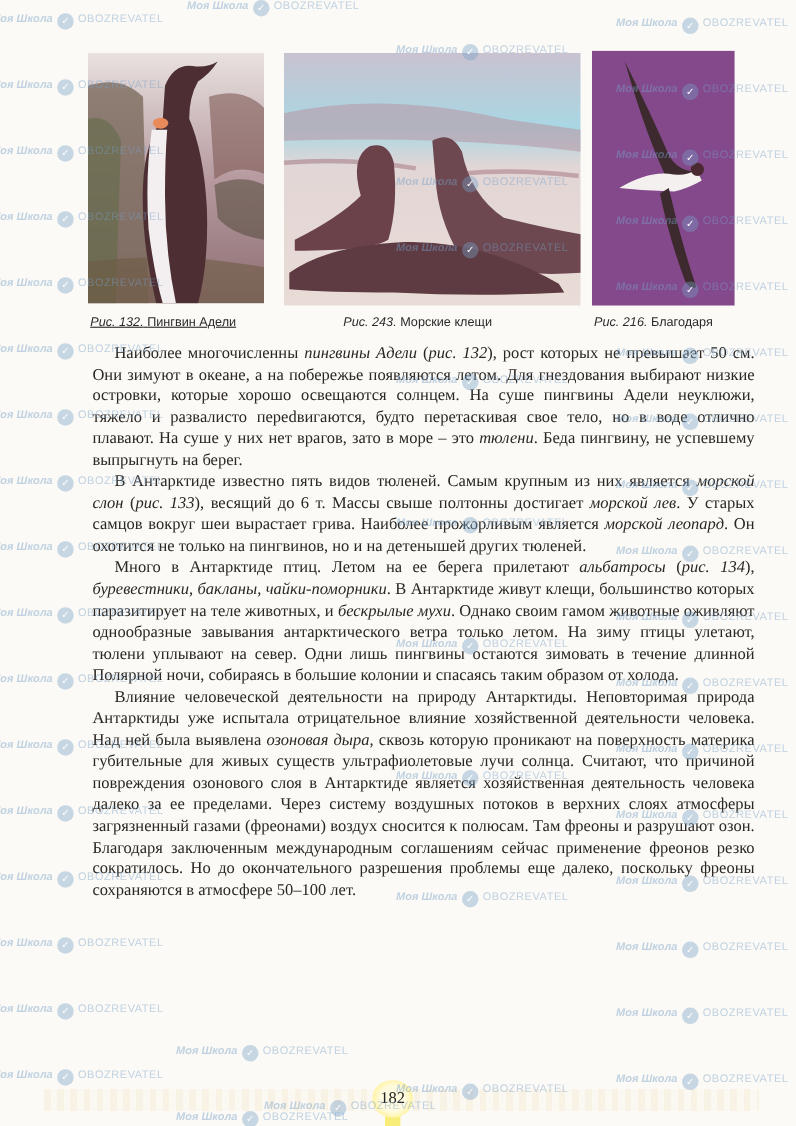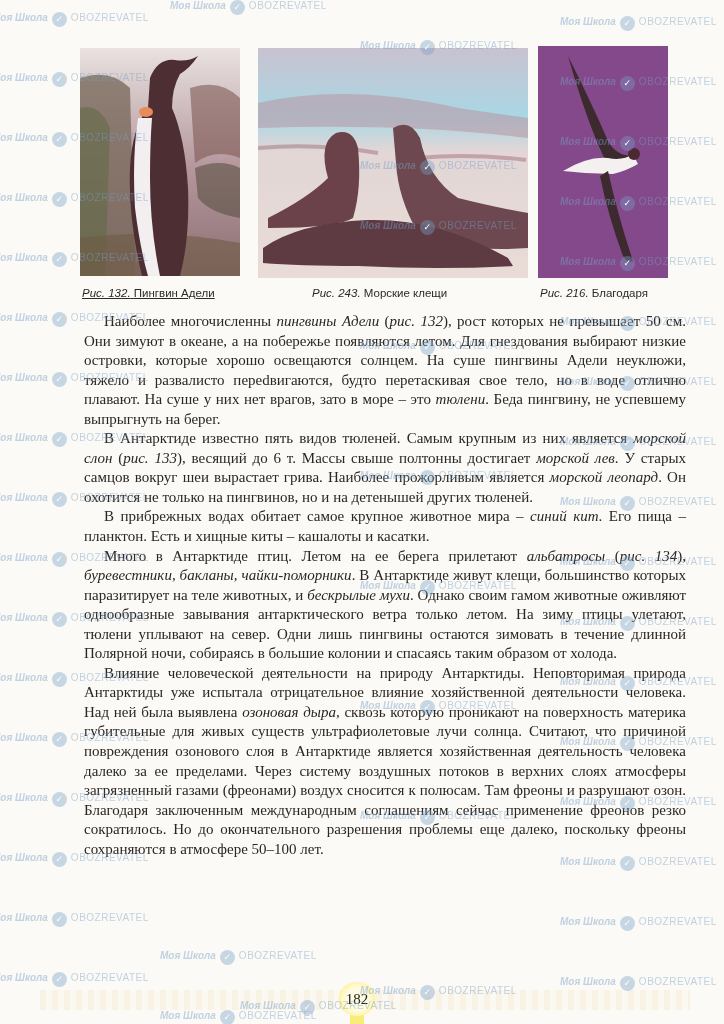--- a/index.html
+++ b/index.html
@@ -140,21 +140,20 @@
   <div class="caption" id="cap3">
     <i>Рис. 216.</i>
     <span>Благодаря</span>
   </div>
 
   <div class="text">
     <p><span>Наиболее многочисленны </span><i>пингвины Адели</i><span> (</span><i>рис. 132</i><span>), рост которых не превышает 50 см. Они зимуют в океане, а на побережье появляются летом. Для гнездования выбирают низкие островки, которые хорошо освещаются солнцем. На суше пингвины Адели неуклюжи, тяжело и развалисто пере­dвигаются, будто перетаскивая свое тело, но в воде отлично плавают. На суше у них нет врагов, зато в море – это </span><i>тюлени</i><span>. Беда пингвину, не успев­шему выпрыгнуть на берег.</span></p>
 
     <p><span>В Антарктиде известно пять видов тюленей. Самым крупным из них является </span><i>морской слон</i><span> (</span><i>рис. 133</i><span>), весящий до 6 т. Массы свыше полтонны достигает </span><i>морской лев</i><span>. У старых самцов вокруг шеи вырастает грива. Наи­более прожорливым является </span><i>морской леопард</i><span>. Он охотится не только на пингвинов, но и на детенышей других тюленей.</span></p>
 
-    <p><span>В прибрежных водах обитает самое крупное животное мира – </span><i>синий кит</i><span>. Его пища – планктон. Есть и хищные киты – кашалоты и касатки.</span></p>
 
     <p><span>Много в Антарктиде птиц. Летом на ее берега прилетают </span><i>альбатросы</i><span> (</span><i>рис. 134</i><span>), </span><i>буревестники, бакланы, чайки-поморники</i><span>. В Антарктиде живут клещи, большинство которых паразитирует на теле животных, и </span><i>бескрылые мухи</i><span>. Однако своим гамом животные оживляют однообразные завывания антарктического ветра только летом. На зиму птицы улетают, тюлени уплывают на север. Одни лишь пингвины остаются зимовать в течение длинной Полярной ночи, собираясь в большие колонии и спасаясь таким образом от холода.</span></p>
 
     <p class="h"><b>Влияние человеческой деятельности на природу Антарктиды.</b><span> Непов­торимая природа Антарктиды уже испытала отрицательное влияние хозяйственной деятельности человека. Над ней была выявлена </span><i>озоновая дыра</i><span>, сквозь которую проникают на поверхность материка губительные для живых существ ультрафиолетовые лучи солнца. Считают, что причи­ной повреждения озонового слоя в Антарктиде является хозяйственная деятельность человека далеко за ее пределами. Через систему воздушных потоков в верхних слоях атмосферы загрязненный газами (фреонами) воз­дух сносится к полюсам. Там фреоны и разрушают озон. Благодаря заклю­ченным международным соглашениям сейчас применение фреонов резко сократилось. Но до окончательного разрешения проблемы еще далеко, поскольку фреоны сохраняются в атмосфере 50–100 лет.</span></p>
   </div>
 
   <div class="pagenum-tail"></div>
   <div class="pagenum">182</div>
 
   <div id="wm-layer">

